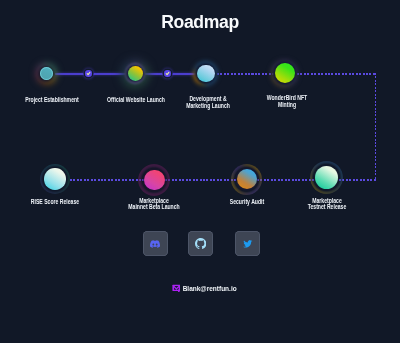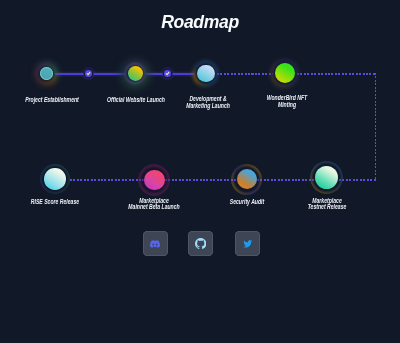--- a/index.html
+++ b/index.html
@@ -1,21 +1,21 @@
 <!DOCTYPE html>
 <html><head>
 <meta charset="utf-8">
 <style>
   html,body{margin:0;padding:0;background:#111827;}
   body{
     width:400px;height:343px;overflow:hidden;
     font-family:"Liberation Sans", sans-serif;
     -webkit-font-smoothing:antialiased;
   }
-  .page{position:relative;width:376px;height:343px;overflow:hidden;background:#111827;font-style:italic;}
+  .page{position:relative;width:376px;height:343px;overflow:hidden;background:#111827;}
   .bgtop{position:absolute;left:0;top:0;width:400px;height:343px;background:#111827;}
   .title{position:absolute;left:0;top:11.8px;width:400px;text-align:center;
      color:#f8fafc;font-size:17.6px;font-weight:700;letter-spacing:-0.35px;}
 
   
   .line{position:absolute;}
   .solid{height:2px;background:#4b3ecf;box-shadow:0 0 3px rgba(90,70,232,.55);}
   .dashed-h{height:2px;
      background-image:repeating-linear-gradient(90deg,#5b4ae0 0 2px,rgba(0,0,0,0) 2px 3.45px);}
   .dashed-v{width:2px;
@@ -175,13 +175,24 @@
     <svg width="11.4" height="11.4" viewBox="0 0 16 16">
       <path fill="#a3def8" d="M8 0C3.58 0 0 3.58 0 8c0 3.54 2.29 6.53 5.47 7.59.4.07.55-.17.55-.38 0-.19-.01-.82-.01-1.49-2.01.37-2.53-.49-2.69-.94-.09-.23-.48-.94-.82-1.13-.28-.15-.68-.52-.01-.53.63-.01 1.08.58 1.23.82.72 1.21 1.87.87 2.33.66.07-.52.28-.87.51-1.07-1.78-.2-3.64-.89-3.64-3.95 0-.87.31-1.59.82-2.15-.08-.2-.36-1.02.08-2.12 0 0 .67-.21 2.2.82.64-.18 1.32-.27 2-.27s1.36.09 2 .27c1.53-1.04 2.2-.82 2.2-.82.44 1.1.16 1.92.08 2.12.51.56.82 1.27.82 2.15 0 3.07-1.87 3.75-3.65 3.95.29.25.54.73.54 1.48 0 1.07-.01 1.93-.01 2.2 0 .21.15.46.55.38A8.01 8.01 0 0 0 16 8c0-4.42-3.58-8-8-8Z"></path>
     </svg>
   </a>
   <a class="social" style="left:235.3px;top:231.4px;">
     <svg width="9.6" height="8.2" viewBox="0 0 24 20" style="margin-top:1.2px;">
       <path fill="#1d9bf0" d="M23.64 2.37a9.3 9.3 0 0 1-2.67.73A4.66 4.66 0 0 0 23.01.54a9.32 9.32 0 0 1-2.96 1.13A4.65 4.65 0 0 0 12.1 5.9a13.2 13.2 0 0 1-9.58-4.86 4.65 4.65 0 0 0 1.44 6.2 4.62 4.62 0 0 1-2.1-.58v.06a4.65 4.65 0 0 0 3.73 4.56 4.68 4.68 0 0 1-2.1.08 4.65 4.65 0 0 0 4.34 3.23A9.33 9.33 0 0 1 0 16.55a13.16 13.16 0 0 0 7.13 2.09c8.55 0 13.23-7.09 13.23-13.23l-.02-.6a9.44 9.44 0 0 0 2.32-2.4Z"></path>
     </svg>
   </a>
 
+  <div class="email" style="top:278.2px;">
+    <span class="wrap">
+      <svg width="8.8" height="8" viewBox="0 0 28 26" style="margin-top:.4px">
+        <rect x="1" y="2.5" width="26" height="20" rx="1.5" fill="#ab22f2"></rect>
+        <path fill="#121a2c" d="M7.4 6.2h13.2L14 12.6z"></path>
+        <path fill="#121a2c" d="M6.4 11.6 14 18.5l7.6-6.9v7.2H6.4z"></path>
+        <path fill="#ab22f2" d="M19.4 17.6h5v8h-5z"></path>
+      </svg>
+      <span class="txt">Blank@rentfun.io</span>
+    </span>
+  </div>
 </div>
 
 </body></html>

